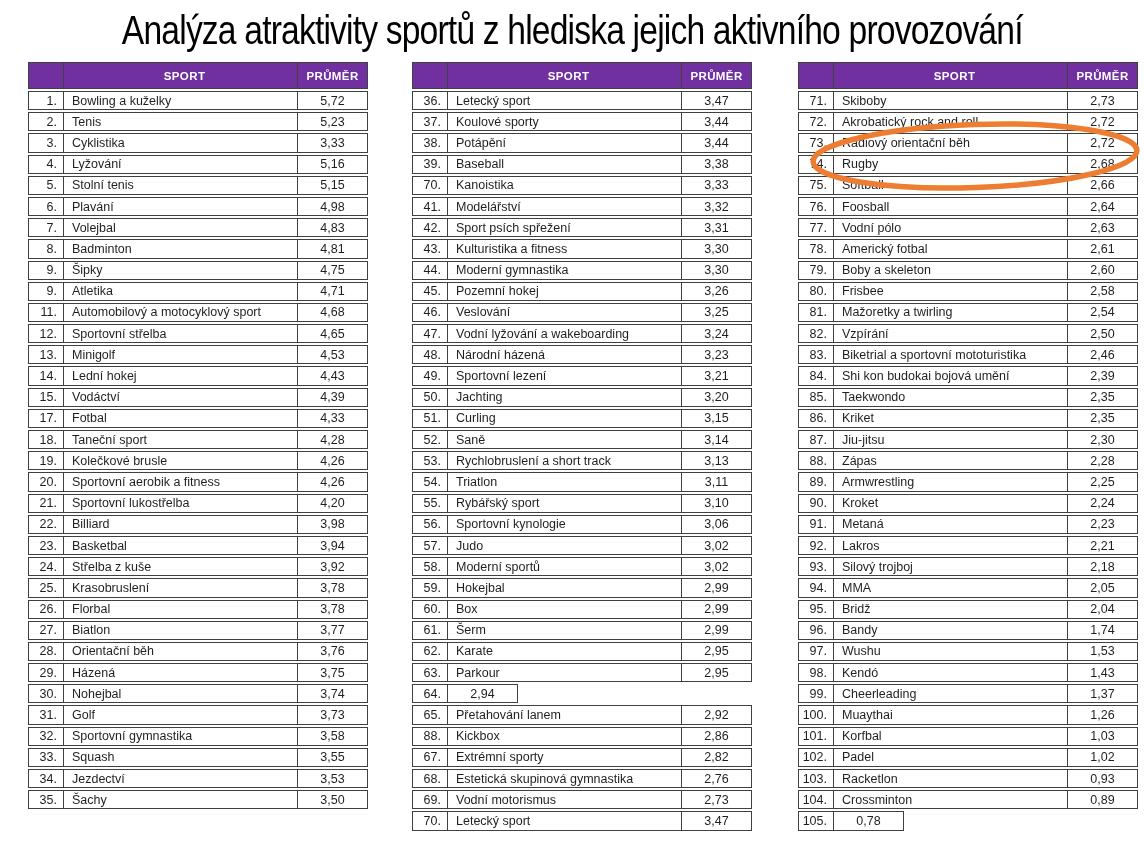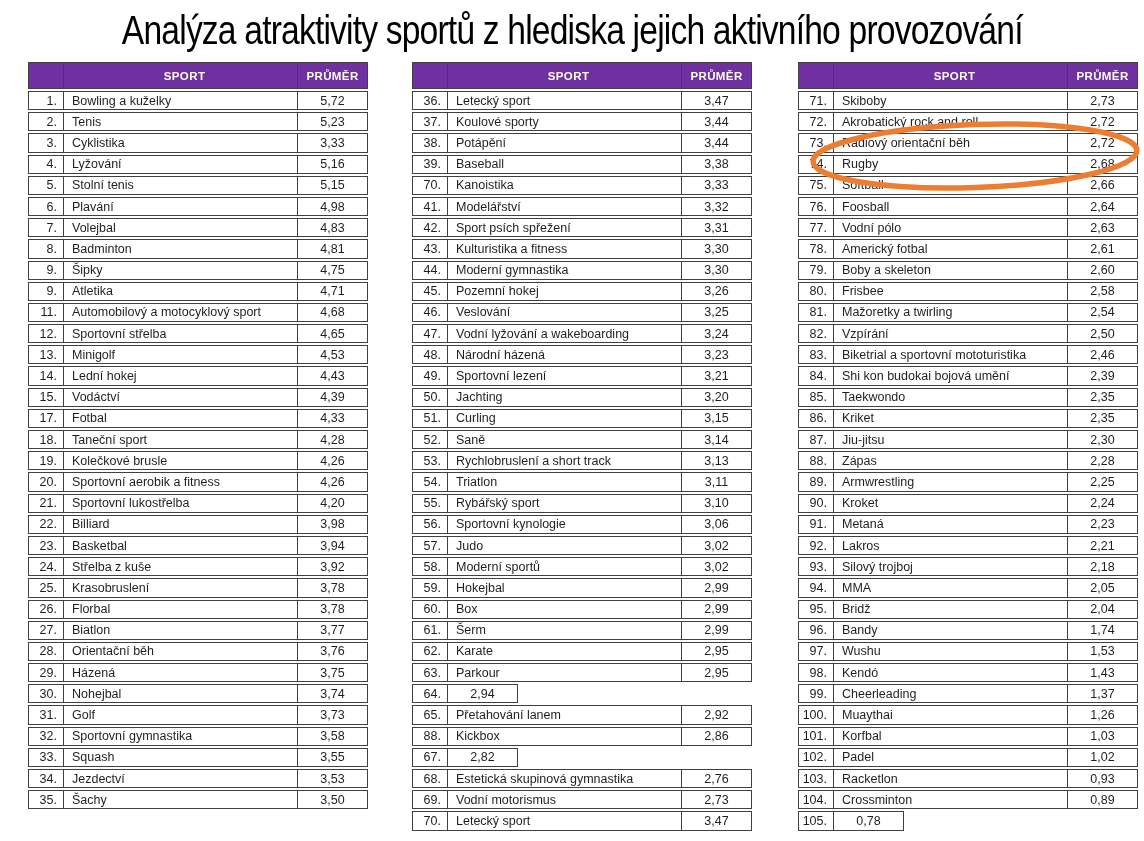--- a/index.html
+++ b/index.html
@@ -385,20 +385,21 @@
         <div class="cell sport">Přetahování lanem</div>
         <div class="cell avg">2,92</div>
       </div>
       <div class="trow">
         <div class="cell rank">88.</div>
         <div class="cell sport">Kickbox</div>
         <div class="cell avg">2,86</div>
       </div>
       <div class="trow">
         <div class="cell rank">67.</div>
+        <div class="cell sport">Extrémní sporty</div>
         <div class="cell avg">2,82</div>
       </div>
       <div class="trow">
         <div class="cell rank">68.</div>
         <div class="cell sport">Estetická skupinová gymnastika</div>
         <div class="cell avg">2,76</div>
       </div>
       <div class="trow">
         <div class="cell rank">69.</div>
         <div class="cell sport">Vodní motorismus</div>

